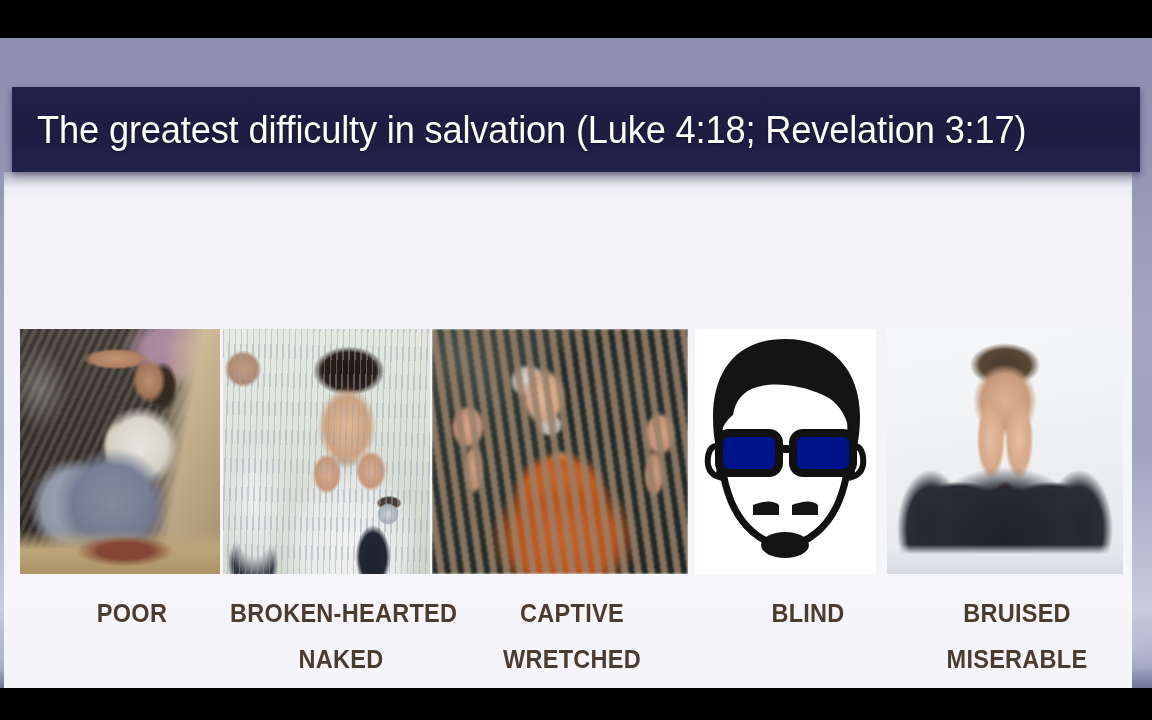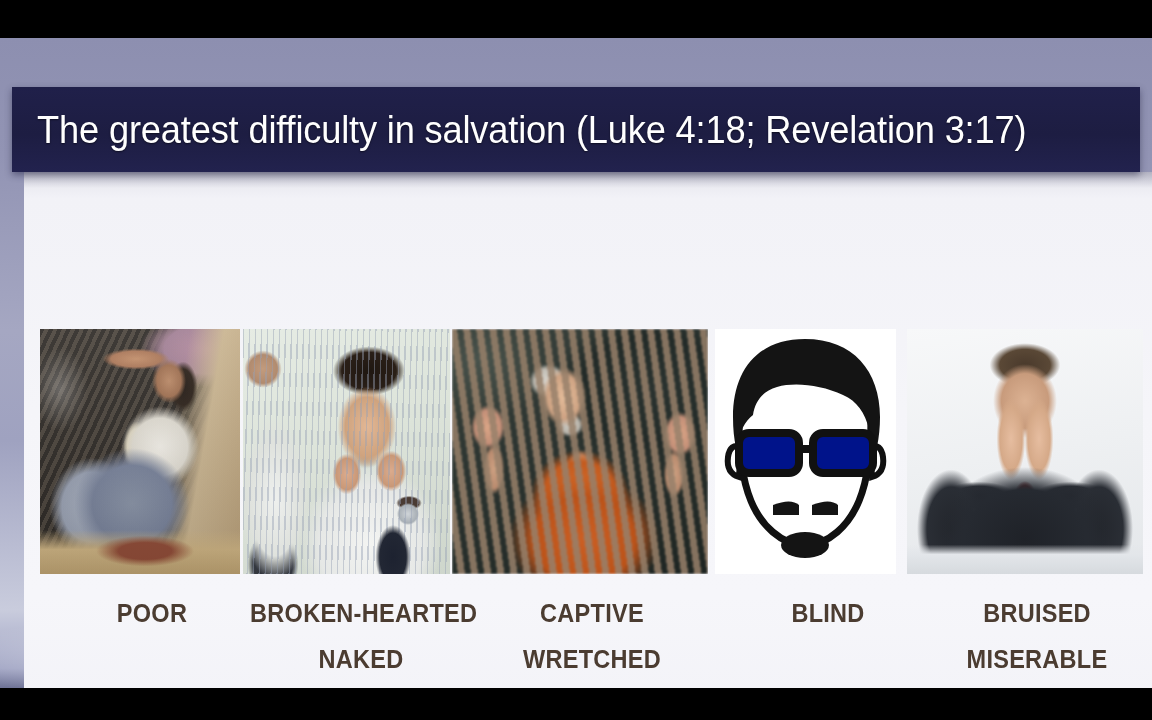--- a/index.html
+++ b/index.html
@@ -80,21 +80,21 @@
     white-space: nowrap;
     padding-left: 27px;
     transform: scaleX(0.93);
     transform-origin: left center;
     text-shadow: 0 1px 2px rgba(0,0,0,0.5);
   }
 
   
   #content-panel {
     position: absolute;
-    left: 24px;
+    left: 4px;
     top: 134px;
     width: 1128px;
     height: 531px;
     background: linear-gradient(180deg, #e4e4ec 0%, #f2f2f7 5%, #f5f5f9 45%, #f6f6fa 80%, #f3f3f8 100%);
     z-index: 15;
     overflow: hidden;
   }
   #content-panel::before {
     content: "";
     position: absolute;

